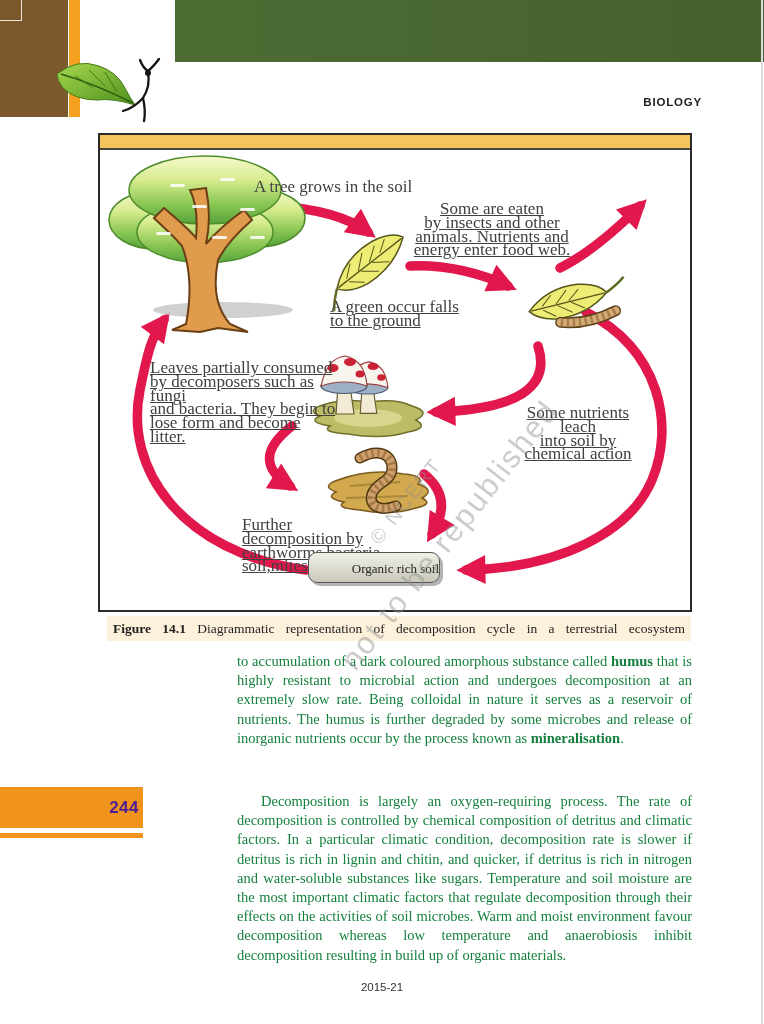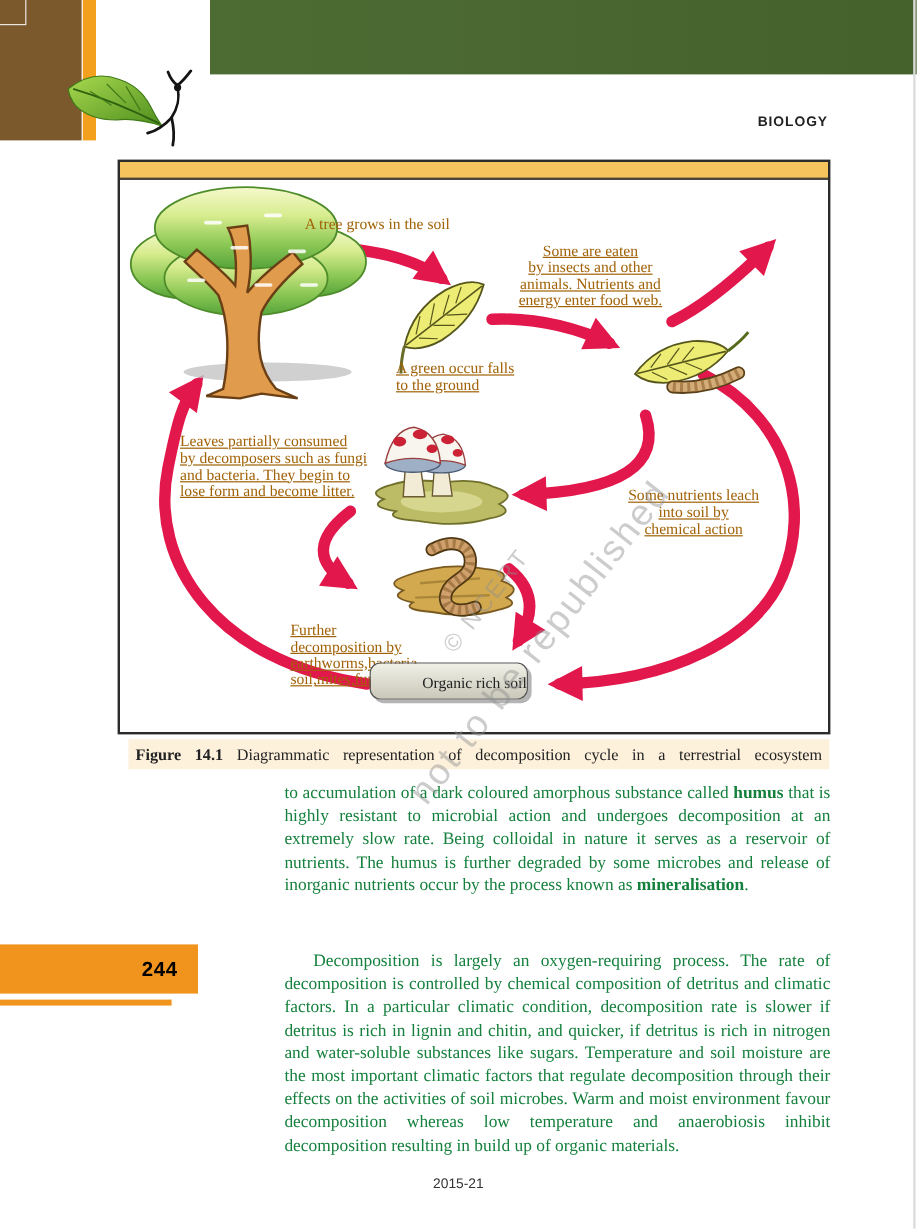--- a/index.html
+++ b/index.html
@@ -7,49 +7,49 @@
        font-family:"Liberation Serif", serif;color:#1c1c1c;}
   [data-interactable]{box-sizing:border-box;}
   
   .brown-block{position:absolute;left:0;top:0;width:68px;height:117px;background:#7b592d;}
   .corner-h{position:absolute;left:0;top:20px;width:22px;height:1px;background:rgba(255,255,255,.85);}
   .corner-v{position:absolute;left:21px;top:0;width:1px;height:20px;background:rgba(255,255,255,.85);}
   .orange-strip{position:absolute;left:69px;top:0;width:11px;height:117px;background:#f2a01d;}
   .green-band{position:absolute;left:175px;top:0;width:589px;height:62px;
               background:linear-gradient(90deg,#4d6c34,#45612c);}
   .logo-svg{position:absolute;left:55px;top:58px;}
-  .biology-label{position:absolute;top:96px;right:74px;font-family:"Liberation Sans",sans-serif;
+  .biology-label{position:absolute;top:96px;right:62px;font-family:"Liberation Sans",sans-serif;
                  font-weight:bold;font-size:11.5px;letter-spacing:.8px;color:#222;}
   
   .figure-box{position:absolute;left:98px;top:133px;width:594px;height:479px;
               border:2px solid #2b2b2b;background:#ffffff;box-sizing:border-box;}
   .figure-band{height:15px;background:#f6c45c;border-bottom:2px solid #4a463a;}
   .figure-inner{position:relative;width:590px;height:456px;}
   .fig-svg{position:absolute;left:0;top:0;}
-  .fig-label{position:absolute;font-size:13px;line-height:13.8px;color:#a16207;}
+  .fig-label{position:absolute;font-size:17px;line-height:13.8px;color:#404040;}
   .ml{white-space:pre-line;text-decoration:underline;}
   .soil-box{position:absolute;left:208px;top:402px;width:132px;height:31px;border-radius:9px;
             border:1.5px solid #555;background:linear-gradient(#f1f0e7,#c9c8b9);
             box-shadow:3px 3px 0 rgba(120,120,120,.55);
             text-align:right;line-height:31px;font-size:13px;color:#222;}
   
   .caption{position:absolute;left:107px;top:616px;width:584px;background:#fdf1dc;
            padding:5px 6px 4px 6px;font-size:13.5px;color:#222;box-sizing:border-box;
            text-align:justify;text-align-last:justify;}
   .caption b{font-weight:bold;}
   
   .body-text{position:absolute;left:237px;top:652px;width:455px;font-size:14.5px;
              line-height:19.2px;text-align:justify;color:#15803d;}
   .body-text p{margin:0;}
   .body-text p.indent{text-indent:24px;margin-top:44px;}
   .bold{font-weight:bold;}
   
-  .page-tab{position:absolute;left:0;top:787px;width:165px;height:41px;background:#f0941e;
-            color:#000000;font-family:"Liberation Sans",sans-serif;font-weight:bold;font-size:17px;
-            text-align:right;line-height:41px;padding-right:17px;box-sizing:border-box;letter-spacing:.5px;}
+  .page-tab{position:absolute;left:0;top:787px;width:143px;height:41px;background:#f0941e;
+            color:#4c1d95;font-family:"Liberation Sans",sans-serif;font-weight:bold;font-size:17px;
+            text-align:right;line-height:41px;padding-right:4px;box-sizing:border-box;letter-spacing:.5px;}
   .page-tab-strip{position:absolute;left:0;top:833px;width:143px;height:5px;background:#f0941e;}
   .footer{position:absolute;left:0;top:981px;width:764px;text-align:center;
           font-family:"Liberation Sans",sans-serif;font-size:11.5px;color:#333;}
   .page-edge{position:absolute;right:1px;top:0;bottom:0;width:2px;background:#dcdcdc;}
   
   .watermark{position:absolute;left:240px;top:370px;width:380px;height:300px;
              display:flex;flex-direction:column;align-items:center;justify-content:center;
              transform:rotate(-52deg);pointer-events:none;opacity:.45;color:#8f8f8f;
              font-family:"Liberation Sans",sans-serif;}
   .wm1{font-size:20px;letter-spacing:2px;margin-bottom:26px;}

